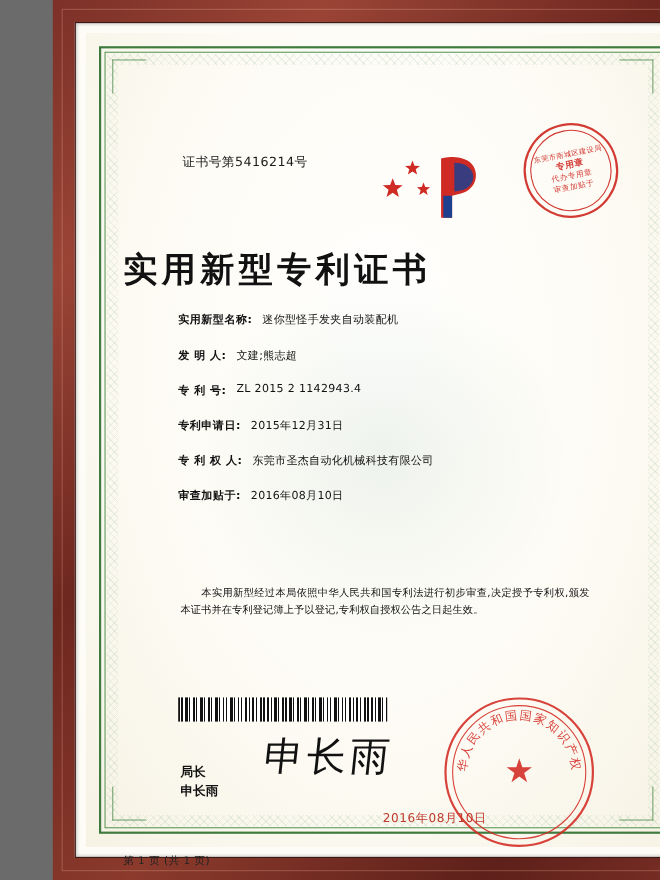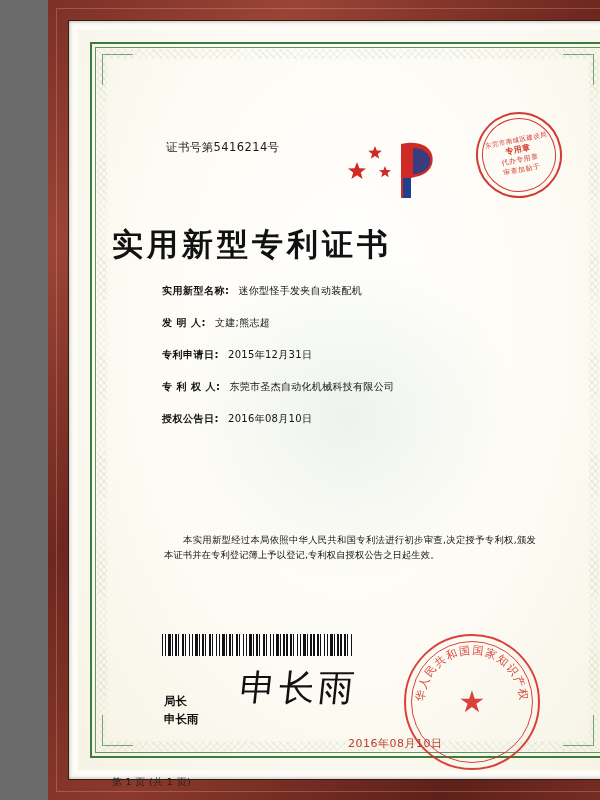--- a/index.html
+++ b/index.html
@@ -330,29 +330,33 @@
       <div class="fields">
         <div class="field-row">
           <span class="field-label">实用新型名称:</span>
           <span class="field-value">迷你型怪手发夹自动装配机</span>
         </div>
         <div class="field-row">
           <span class="field-label">发  明  人:</span>
           <span class="field-value">文建;熊志超</span>
         </div>
         <div class="field-row">
+          <span class="field-label">专  利  号:</span>
+          <span class="field-value">ZL 2015 2 1142943.4</span>
+        </div>
+        <div class="field-row">
           <span class="field-label">专利申请日:</span>
           <span class="field-value">2015年12月31日</span>
         </div>
         <div class="field-row">
           <span class="field-label">专  利  权  人:</span>
           <span class="field-value">东莞市圣杰自动化机械科技有限公司</span>
         </div>
         <div class="field-row">
-          <span class="field-label">授权公告日:</span>
+          <span class="field-label">审查加贴于:</span>
           <span class="field-value">2016年08月10日</span>
         </div>
       </div>
 
       <div class="body-text">
         <p>本实用新型经过本局依照中华人民共和国专利法进行初步审查,决定授予专利权,颁发本证书并在专利登记簿上予以登记,专利权自授权公告之日起生效。</p>
       </div>
 
       <div class="barcode"></div>
 

